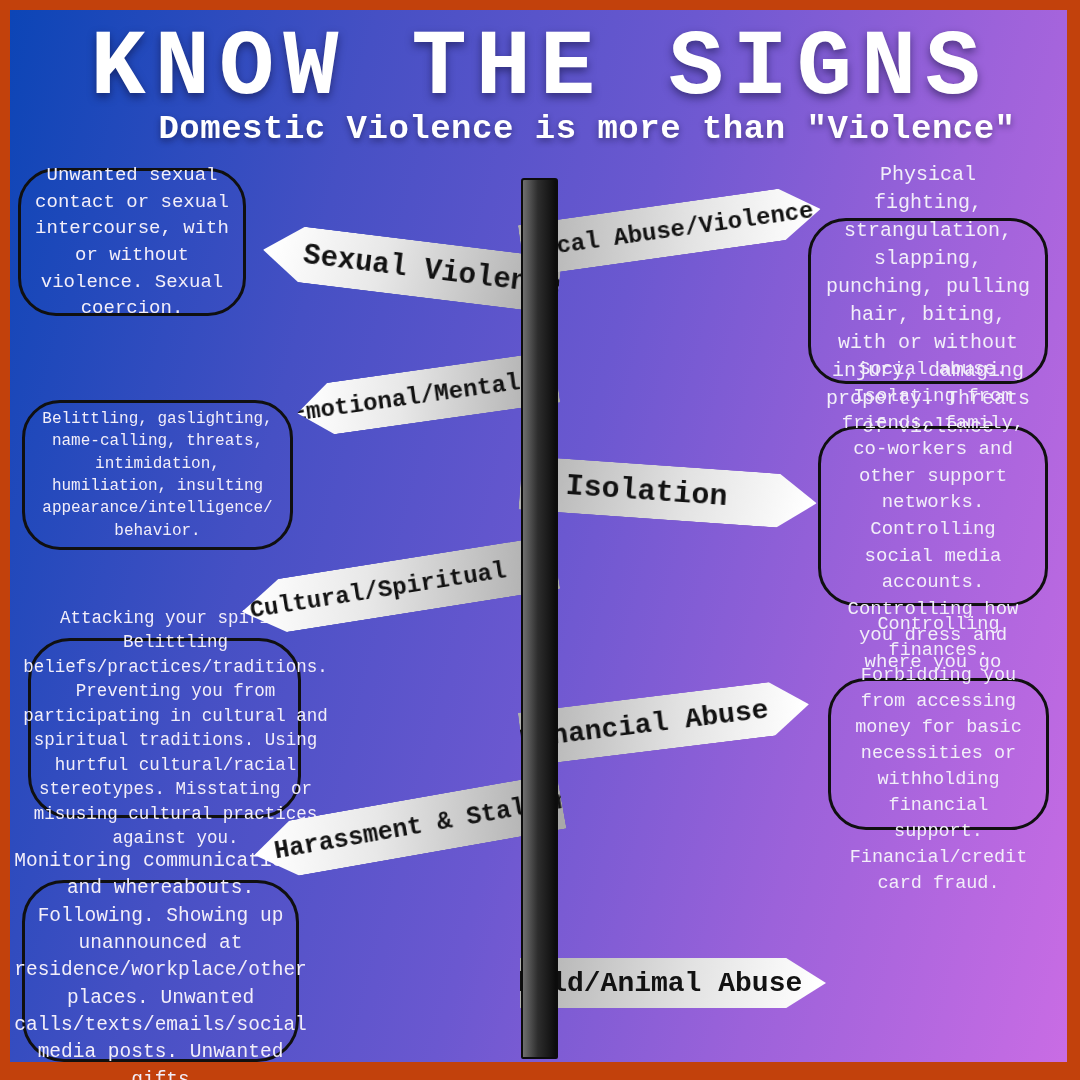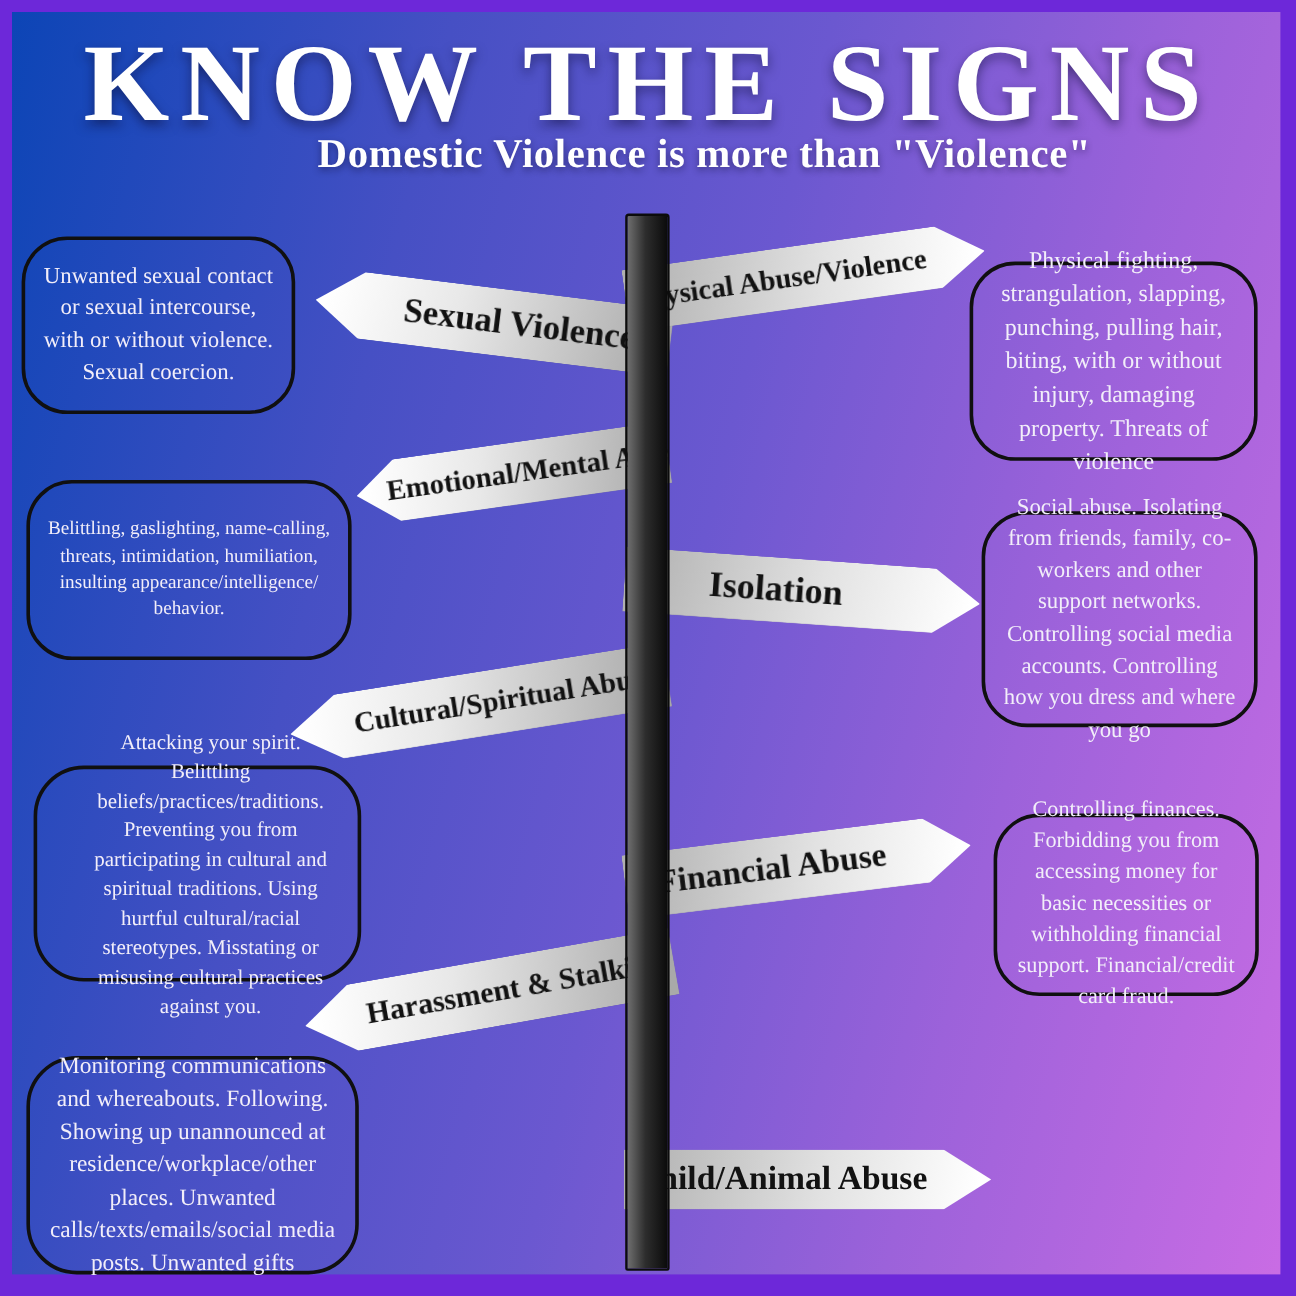--- a/index.html
+++ b/index.html
@@ -1,18 +1,18 @@
 <!DOCTYPE html>
 <html><head>
 <meta charset="utf-8">
 <style>
   html,body{margin:0;padding:0;background:#000;}
   #stage{
     position:relative;width:1080px;height:1080px;overflow:hidden;
-    background:#6d28d9;font-family:Liberation Serif, serif;
+    background:#c2410c;font-family:Liberation Mono, monospace;
   }
   #bg{
     position:absolute;top:10px;left:10px;right:13px;bottom:18px;
     background:linear-gradient(104deg,#0c45b6 0%,#4650c4 28%,#6b58d0 52%,#9c62da 75%,#c96ce4 100%);
   }
   .title{
     position:absolute;top:16px;left:0;width:100%;text-align:center;
     font-size:92px;font-weight:700;letter-spacing:9px;color:#fff;white-space:nowrap;
     text-shadow:0 4px 9px rgba(10,10,45,.5);
   }
@@ -50,21 +50,21 @@
   #s6{left:520px;top:695px;width:290px;height:54px;transform:rotate(-7deg);font-size:28px;}
   #s7{left:252px;top:800px;width:312px;height:56px;transform:rotate(-10deg);font-size:25px;}
   #s8{left:520px;top:958px;width:306px;height:50px;font-size:28px;}
   .desc-box{
     position:absolute;z-index:2;box-sizing:border-box;
     border:3px solid #101010;border-radius:38px;
     color:#f2eef9;display:flex;align-items:center;justify-content:center;
     text-align:center;padding:12px 14px;line-height:1.4;
     overflow-wrap:break-word;
   }
-  #b1{left:18px;top:197px;width:228px;height:148px;font-size:19px;}
+  #b1{left:18px;top:168px;width:228px;height:148px;font-size:19px;}
   #b2{left:808px;top:218px;width:240px;height:166px;font-size:20px;}
   #b3{left:22px;top:400px;width:271px;height:150px;font-size:16px;}
   #b4{left:818px;top:426px;width:230px;height:180px;font-size:19px;}
   #b5{left:28px;top:638px;width:273px;height:180px;font-size:17.5px;border-radius:42px;padding-left:36px;}
   #b6{left:828px;top:678px;width:221px;height:152px;font-size:18.5px;}
   #b7{left:22px;top:880px;width:277px;height:182px;font-size:19.5px;border-radius:42px;}
   #b8{left:850px;top:925px;width:203px;height:134px;font-size:17.5px;border-radius:34px;}
 </style>
 </head>
 <body>

